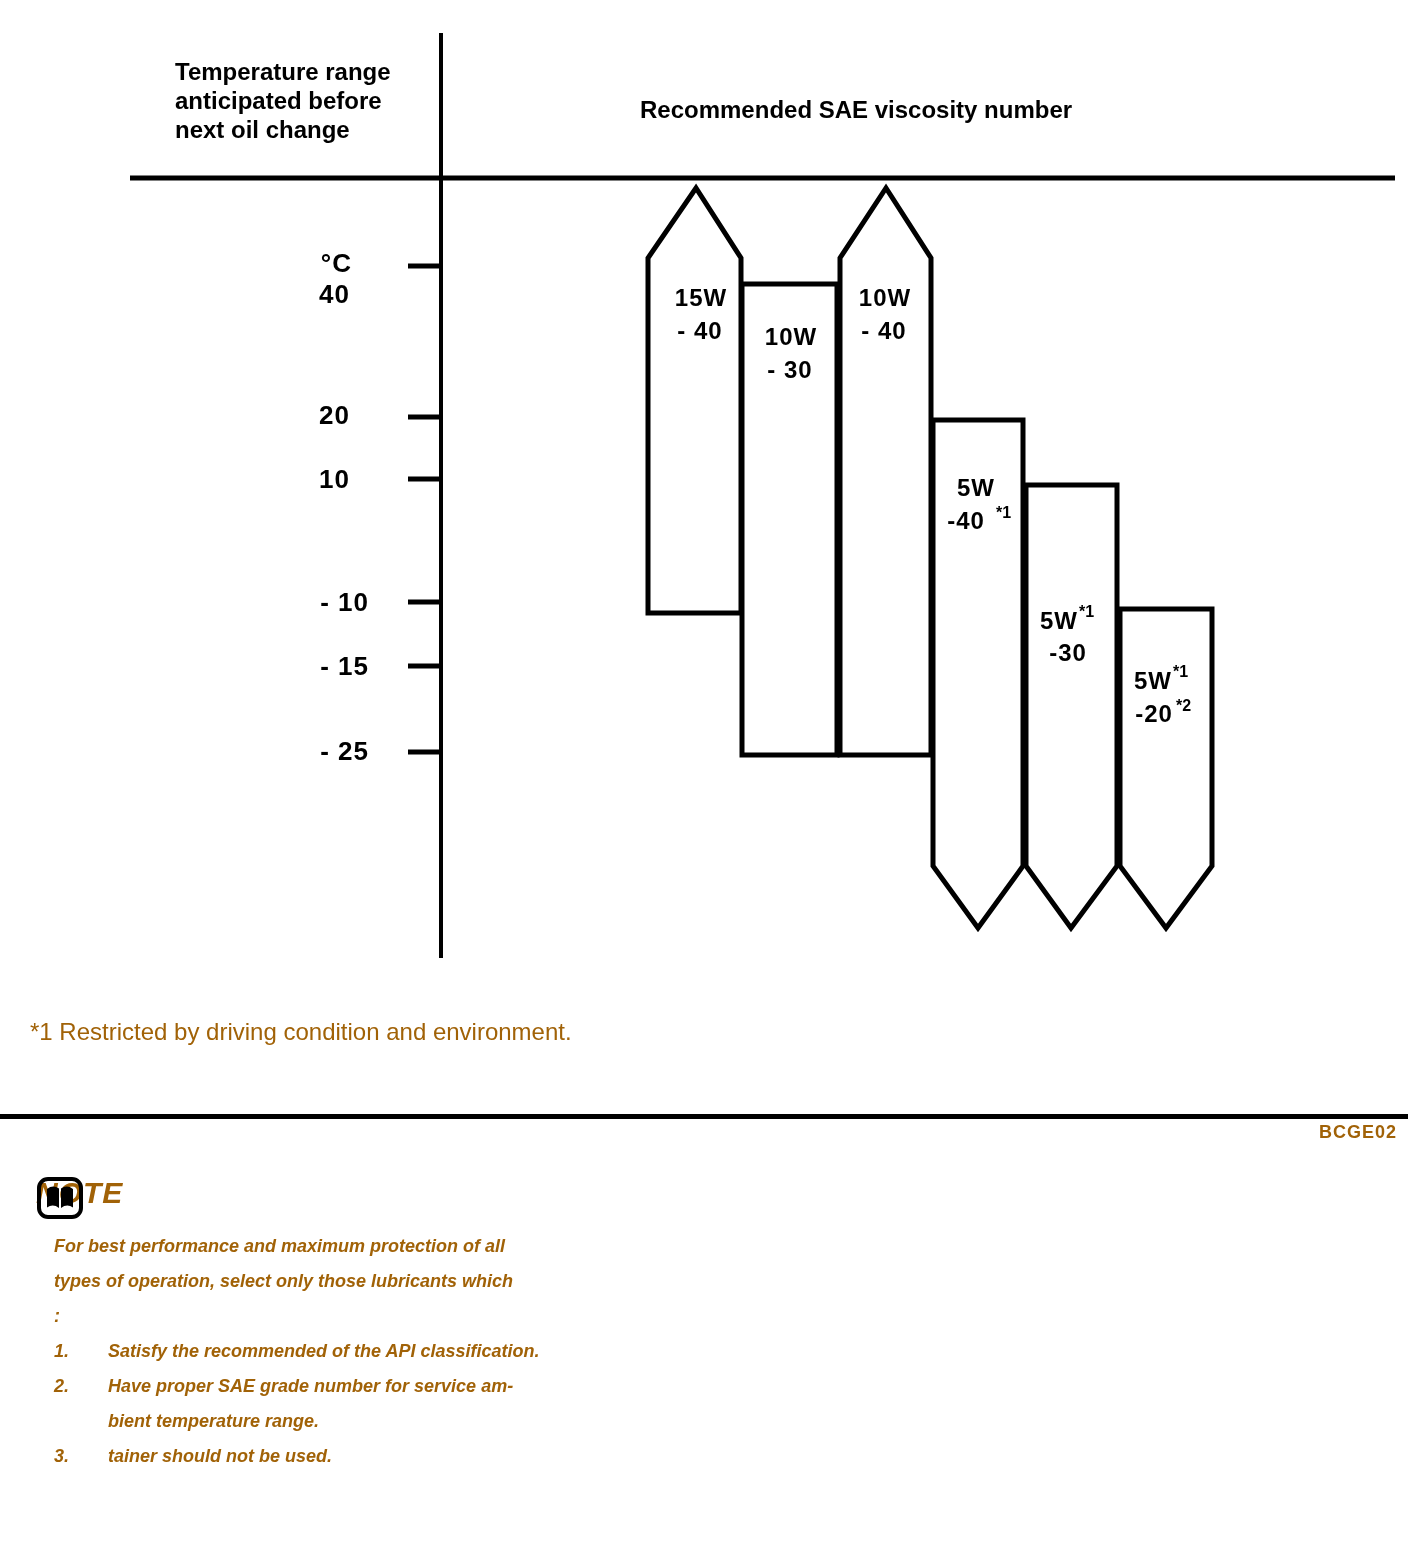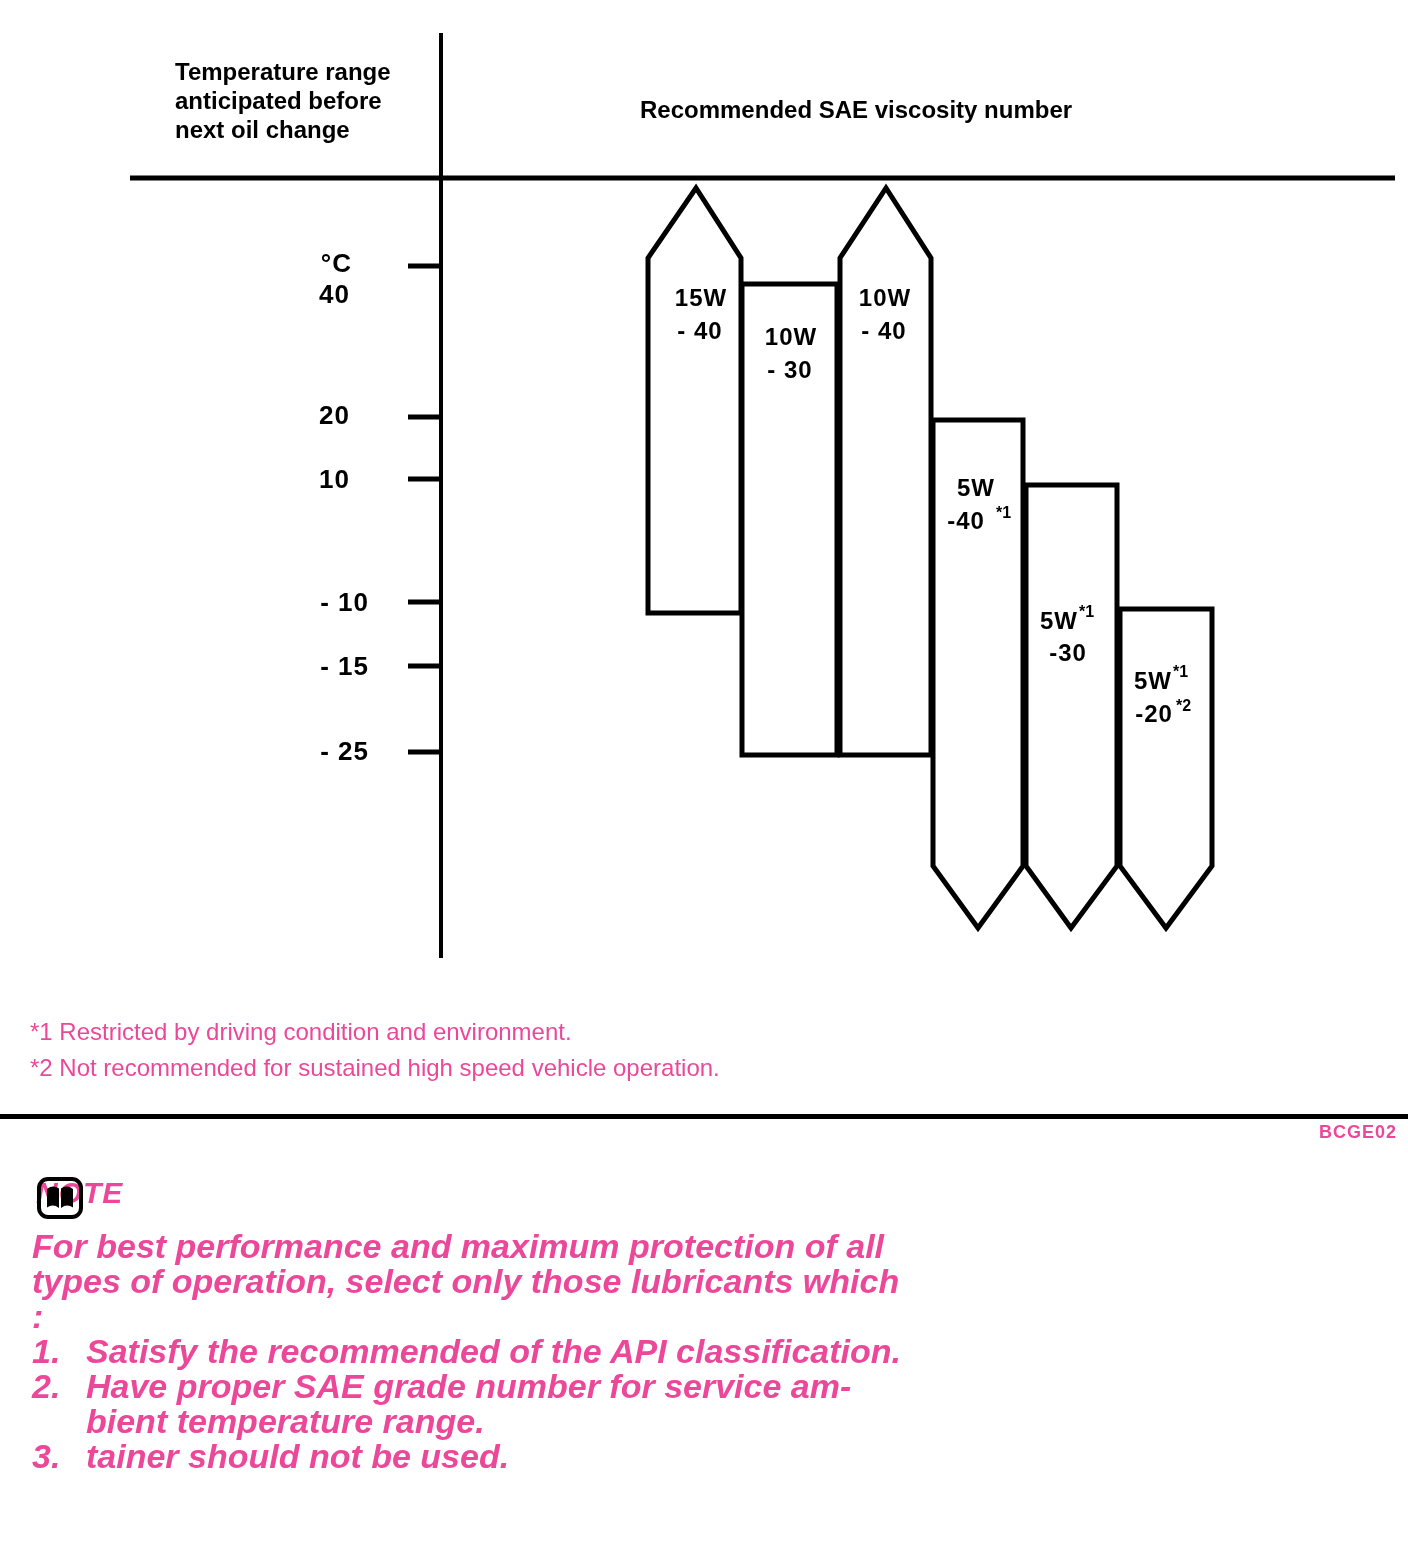--- a/index.html
+++ b/index.html
@@ -1,33 +1,33 @@
 <!DOCTYPE html>
 <html><head>
 <meta charset="utf-8">
 <style>
   html,body{margin:0;padding:0;background:#ffffff;}
-  .page{position:relative;width:1408px;height:1562px;background:#fff;color:#ec4899;
+  .page{position:relative;width:1408px;height:1562px;background:#fff;color:#a16207;
         font-family:"Liberation Sans",sans-serif;overflow:hidden;}
   svg{position:absolute;left:0;top:0;}
   svg text{font-family:"Liberation Sans",sans-serif;font-weight:700;fill:#000;}
   .hdr{font-size:24px;}
   .tick-label{font-size:26px;letter-spacing:1px;}
   .bar-label{font-size:24px;letter-spacing:1px;}
   .bar-sup{font-size:16px;}
   .shape{fill:#fff;stroke:#000;stroke-width:5;stroke-linejoin:miter;}
   .axisline{stroke:#000;}
   .footnotes{position:absolute;left:30px;top:1014px;font-size:24px;font-weight:400;
              line-height:36px;white-space:nowrap;}
   .rule{position:absolute;left:0;top:1114px;width:1408px;height:5px;background:#000;}
   .figcode{position:absolute;right:11px;top:1122px;font-size:18px;font-weight:700;
            letter-spacing:1px;margin-left:7px;}
   .note-head{position:absolute;left:36px;top:1176px;display:flex;align-items:center;gap:16px;}
   .note-label{font-size:30px;font-weight:700;font-style:italic;letter-spacing:1px;}
-  .note-body{position:absolute;left:32px;top:1229px;width:710px;font-size:34px;
+  .note-body{position:absolute;left:54px;top:1229px;width:710px;font-size:18px;
              font-weight:700;font-style:italic;line-height:35px;}
   .nline{white-space:nowrap;}
   .nitem{display:flex;}
   .nnum{width:54px;flex:none;}
   .nlines{flex:1;}
 </style>
 </head>
 <body>
 
 <div class="page">
@@ -92,21 +92,20 @@
 
       <text class="bar-label" text-anchor="middle" x="1153" y="689">5W</text>
       <text class="bar-sup" x="1173" y="677">*1</text>
       <text class="bar-label" text-anchor="middle" x="1154" y="722">-20</text>
       <text class="bar-sup" x="1176" y="711">*2</text>
     </g>
   </svg>
 
   <div class="footnotes">
     <div>*1 Restricted by driving condition and environment.</div>
-    <div>*2 Not recommended for sustained high speed vehicle operation.</div>
   </div>
 
   <div class="rule"></div>
   <div class="figcode">BCGE02</div>
 
   <div class="note-head">
     <svg width="48" height="44" viewBox="0 0 48 44">
       <rect x="3" y="3" width="42" height="38" rx="9" fill="none" stroke="#000" stroke-width="4"></rect>
       <path d="M11 13 Q17 8.5 23 12.5 L23 32 Q17 27.5 11 31.5 Z" fill="#000"></path>
       <path d="M37 13 Q31 8.5 25 12.5 L25 32 Q31 27.5 37 31.5 Z" fill="#000"></path>

